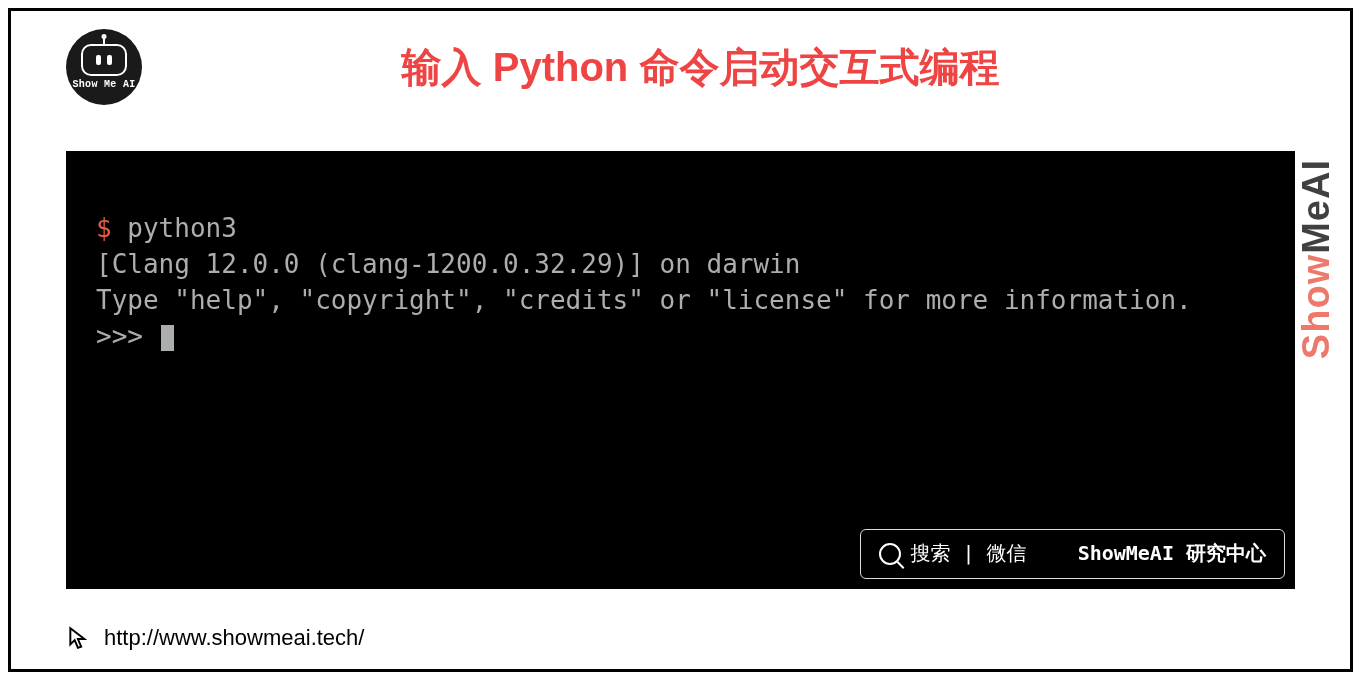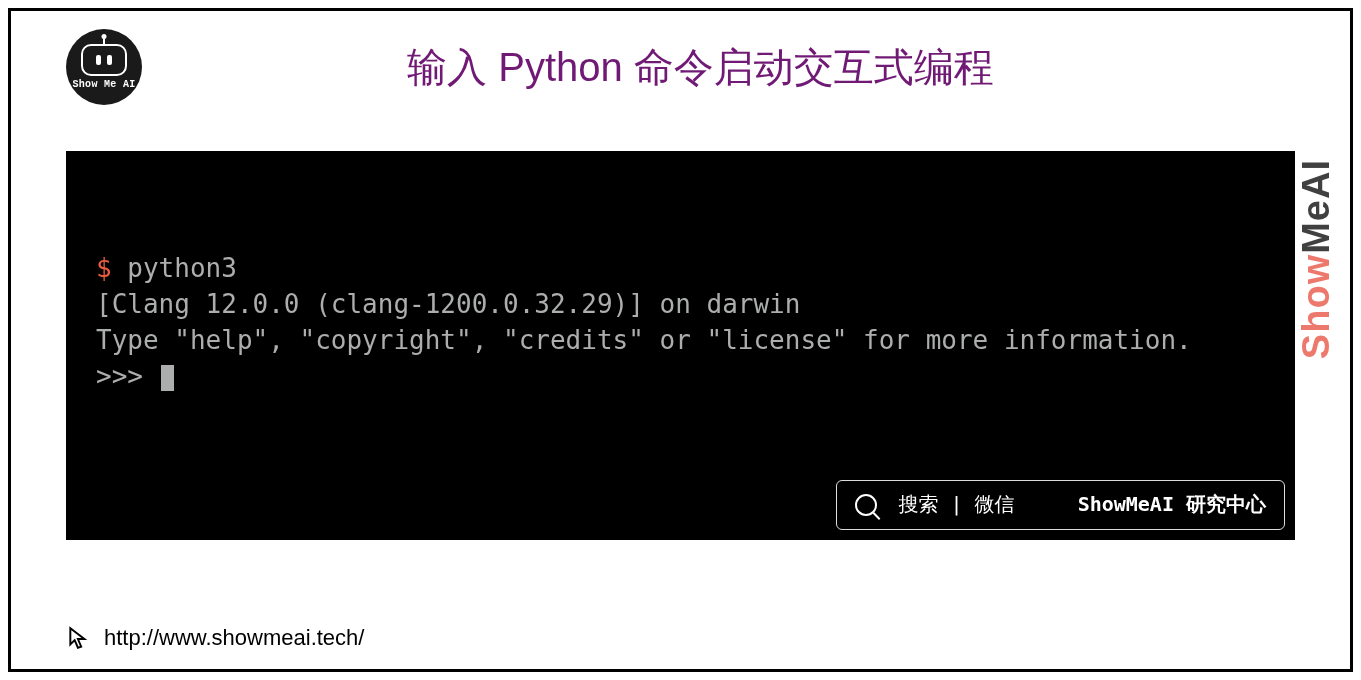--- a/index.html
+++ b/index.html
@@ -81,34 +81,34 @@
       border-radius: 2px;
     }
     .logo-text {
       color: #fff;
       font-size: 10px;
       font-weight: 600;
       letter-spacing: 0.3px;
     }
     .title {
       font-size: 40px;
-      font-weight: 400;
-      color: #701a75;
+      font-weight: 700;
+      color: #ef4444;
       text-align: center;
       flex: 1;
       margin-right: 76px;
     }
     .terminal {
       position: absolute;
       left: 55px;
       right: 55px;
       top: 140px;
-      height: 389px;
+      height: 438px;
       background: #000;
-      padding: 100px 30px 20px 30px;
+      padding: 60px 30px 20px 30px;
       font-family: "Menlo", "Consolas", monospace;
       font-size: 26px;
       line-height: 1.38;
       color: #acadad;
     }
     .prompt-dollar {
       color: #e85c41;
     }
     .terminal-line {
       white-space: pre;
@@ -138,21 +138,21 @@
     }
     .search-badge {
       position: absolute;
       right: 10px;
       bottom: 10px;
       border: 1.5px solid #dcdcdc;
       border-radius: 6px;
       padding: 10px 18px;
       display: flex;
       align-items: center;
-      gap: 22px;
+      gap: 10px;
       color: #fff;
       font-size: 20px;
       background: rgba(0,0,0,0.15);
     }
     .search-icon {
       width: 22px;
       height: 22px;
       border: 2px solid #fff;
       border-radius: 50%;
       position: relative;

